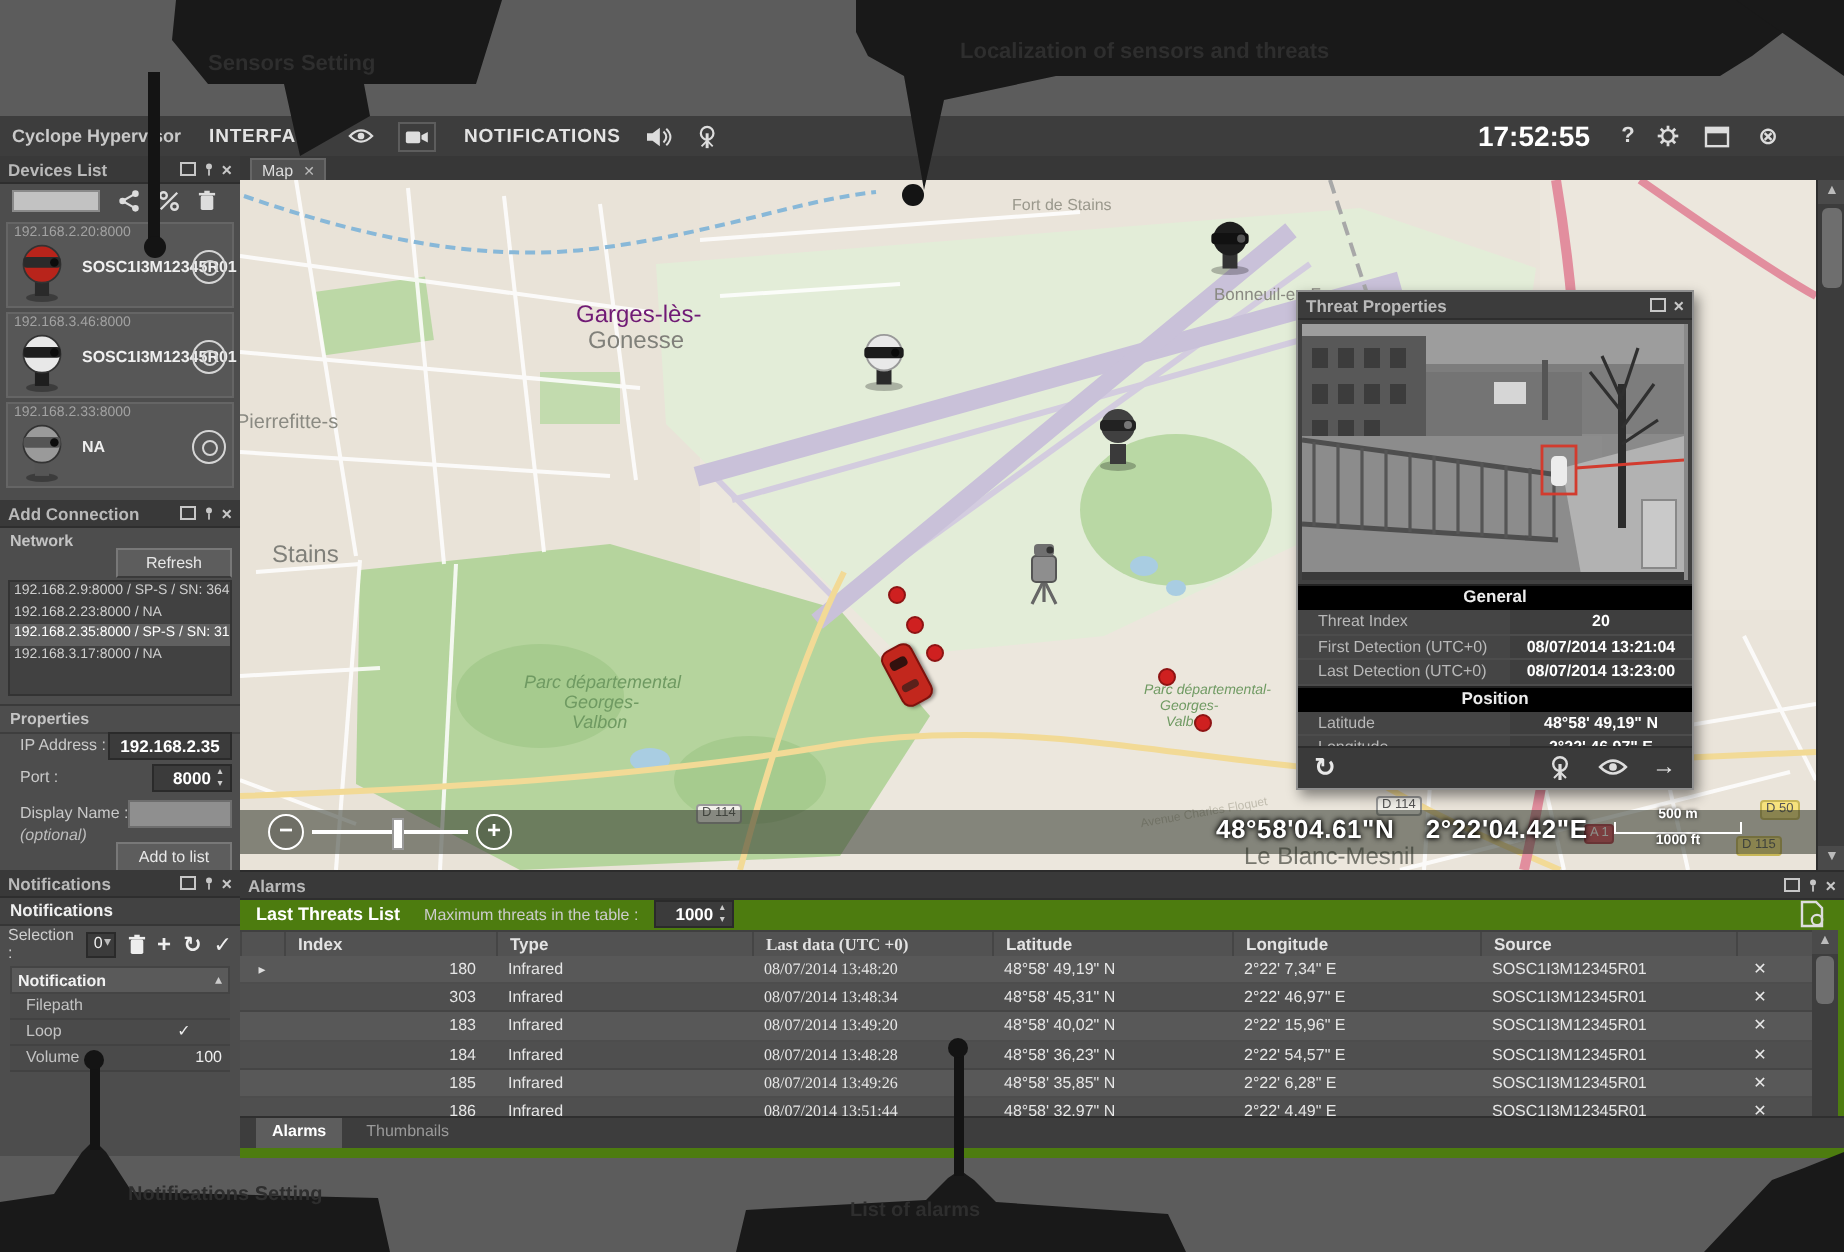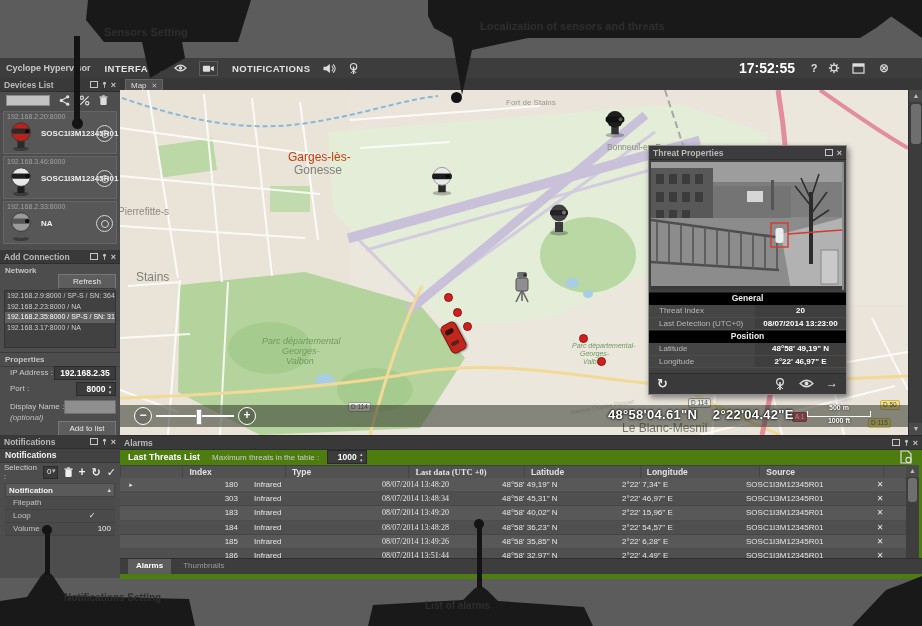--- a/index.html
+++ b/index.html
@@ -453,21 +453,21 @@
       </g>
       <g stroke="#e28e9e" fill="none">
         <path d="M658,0 C668,60 672,120 666,190 C660,260 650,310 642,345" stroke-width="5"></path>
         <path d="M700,0 C740,28 770,48 788,58" stroke-width="4"></path>
       </g>
       <path d="M2,8 C60,28 120,42 180,34 C240,26 280,10 318,6" stroke="#88b8d8" stroke-width="2" stroke-dasharray="5,3" fill="none"></path>
       <path d="M545,0 L588,132" stroke="#a8a8a8" stroke-width="2" stroke-dasharray="7,4" fill="none"></path>
     </svg>
 
     <div id="map-labels">
-        <span class="map-label" style="left: 168px; top: 60px; font-size: 12px; color: #c2410c;">Garges-lès-</span>
+        <span class="map-label" style="left: 168px; top: 60px; font-size: 12px; color: #701a75;">Garges-lès-</span>
         <span class="map-label" style="left: 174px; top: 73px; font-size: 12px; color: rgb(128, 128, 122);">Gonesse</span>
         <span class="map-label" style="left: 16px; top: 180px; font-size: 12px; color: rgb(128, 128, 122);">Stains</span>
         <span class="map-label" style="left: -2px; top: 116px; font-size: 10px; color: rgb(138, 138, 130);">Pierrefitte-s</span>
         <span class="map-label" style="left: 487px; top: 52px; font-size: 8.5px; color: rgb(138, 138, 130);">Bonneuil-en-France</span>
         <span class="map-label" style="left: 386px; top: 8px; font-size: 8px; color: rgb(154, 152, 140);">Fort de Stains</span>
         <span class="map-label" style="left: 142px; top: 246px; font-size: 9px; color: rgb(111, 154, 98); font-style: italic;">Parc départemental</span>
         <span class="map-label" style="left: 162px; top: 256px; font-size: 9px; color: rgb(111, 154, 98); font-style: italic;">Georges-</span>
         <span class="map-label" style="left: 166px; top: 266px; font-size: 9px; color: rgb(111, 154, 98); font-style: italic;">Valbon</span>
         <span class="map-label" style="left: 452px; top: 252px; font-size: 7px; color: rgb(111, 154, 98); font-style: italic;">Parc départemental-</span>
         <span class="map-label" style="left: 460px; top: 260px; font-size: 7px; color: rgb(111, 154, 98); font-style: italic;">Georges-</span>
@@ -599,20 +599,24 @@
     <div class="tsection">
         <span>General</span>
         <span class="car">▴</span>
       </div>
     <div id="tp-general">
         <div class="trow">
           <span class="tl">Threat Index</span>
           <span class="tv">20</span>
         </div>
         <div class="trow">
+          <span class="tl">First Detection (UTC+0)</span>
+          <span class="tv">08/07/2014 13:21:04</span>
+        </div>
+        <div class="trow">
           <span class="tl">Last Detection (UTC+0)</span>
           <span class="tv">08/07/2014 13:23:00</span>
         </div>
       </div>
     <div class="tsection">
         <span>Position</span>
         <span class="car">▴</span>
       </div>
     <div id="tp-position">
         <div class="trow">
@@ -661,21 +665,21 @@
       <span class="inp" style="position:relative;left:0;top:0;width:38px;height:12px;margin-left:8px;"><span>1000</span><span class="spin">▴<br>▾</span></span>
       <span style="margin-left:auto;margin-right:10px;">
         <svg width="12" height="14" viewBox="0 0 12 14">
             <path d="M1,1 h7 l3,3 v9 h-10 z" fill="none" stroke="#ddd" stroke-width="1.2"></path>
             <circle cx="8.5" cy="10" r="2.6" fill="none" stroke="#ddd" stroke-width="1.1"></circle>
           </svg>
       </span>
     </div>
     <div id="alhead">
         <span class="hc w0"></span>
-        <span class="hc w1" style="text-align: left; padding-left: 6px; margin-left: 41px;">Index</span>
+        <span class="hc w1" style="text-align: left; padding-left: 6px;">Index</span>
         <span class="hc w2" style="text-align: left; padding-left: 6px;">Type</span>
         <span class="hc w3" style="text-align: left; padding-left: 6px;">Last data (UTC +0)</span>
         <span class="hc w4" style="text-align: left; padding-left: 6px;">Latitude</span>
         <span class="hc w5" style="text-align: left; padding-left: 6px;">Longitude</span>
         <span class="hc w6" style="text-align: left; padding-left: 6px;">Source</span>
         <span class="hc w7"></span>
       </div>
     <div id="alrows">
         <div class="alr">
           <span class="cc w0">▸</span>

